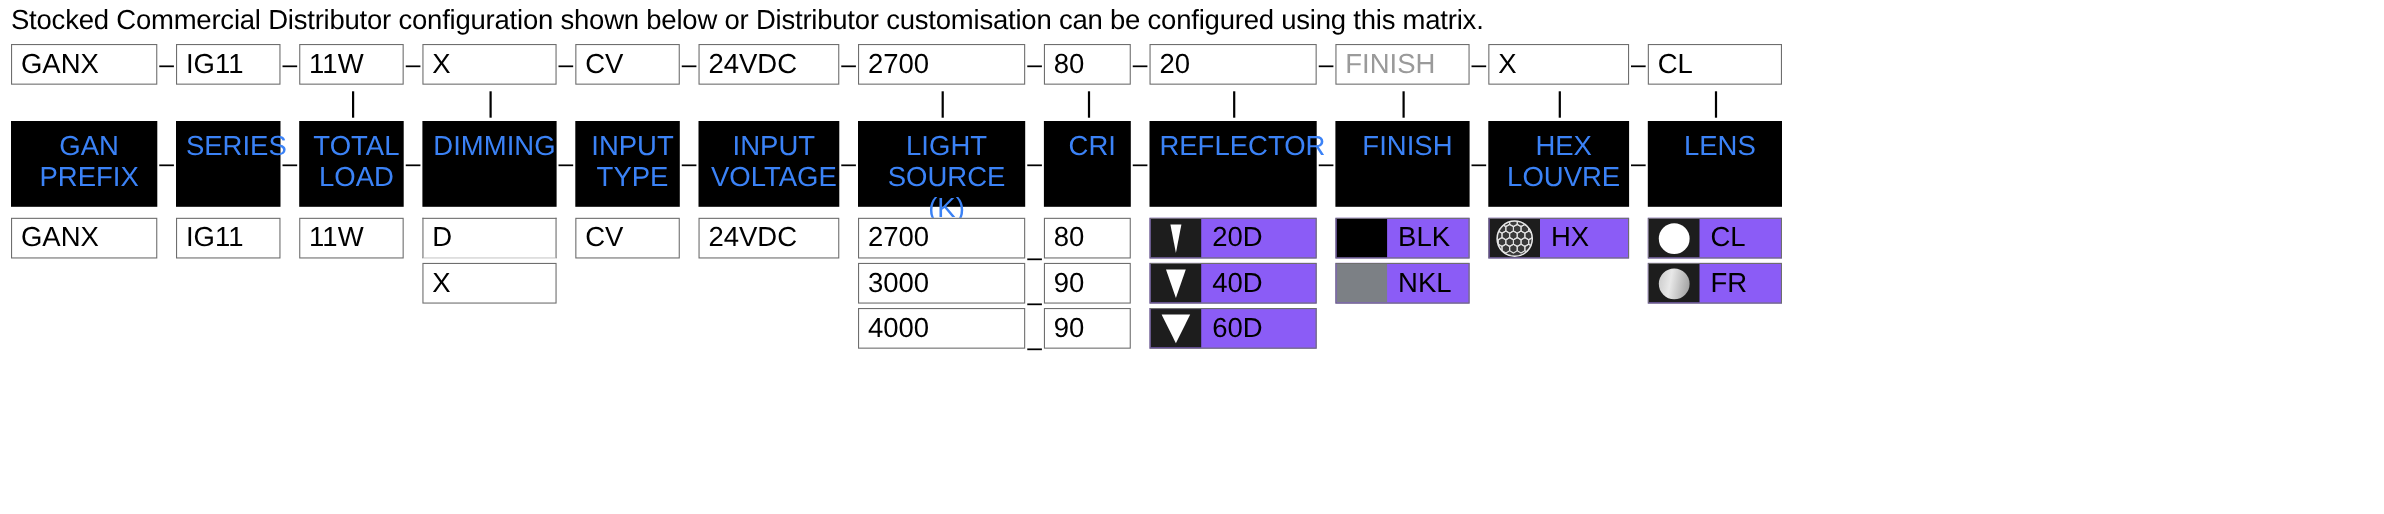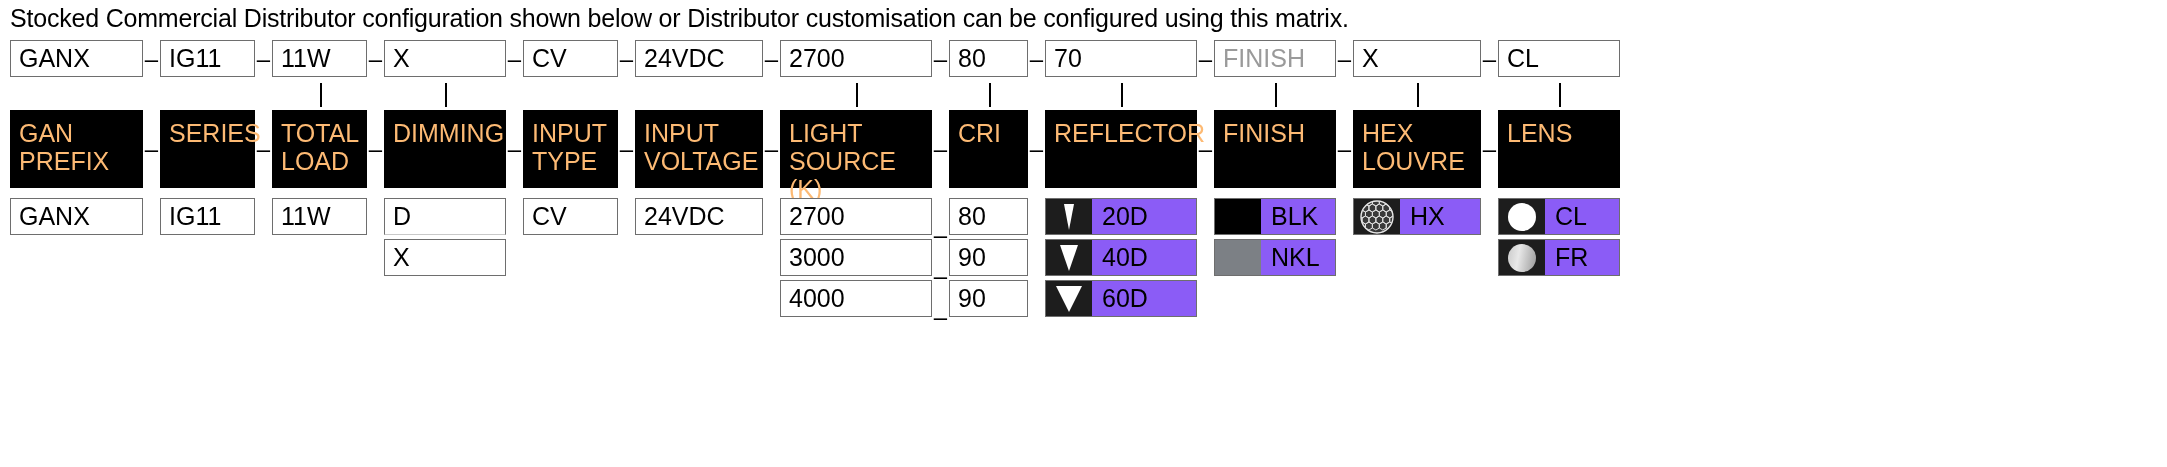--- a/index.html
+++ b/index.html
@@ -71,26 +71,27 @@
     position: absolute;
     width: 2px;
     background: #000;
     top: 6px;
     height: 24px;
   }
 
   
   .hdrbox {
     background: #000;
-    color: #fdba74;
+    color: #3b82f6;
     height: 78px;
     font-size: 25px;
     line-height: 28px;
     padding: 9px 0 0 9px;
     white-space: pre-line;
+    text-align: center;
   }
 
   
   .optbox {
     height: 37px;
     border: 1.5px solid #6e6e6e;
     background: #fff;
     display: flex;
     align-items: center;
     padding-left: 8px;
@@ -295,21 +296,21 @@
           <span>90</span>
         </div>
       </div>
       <div class="dashcol">
         <div class="sep" style="margin-top: 7px;">–</div>
         <div style="height: 33px;"></div>
         <div class="sep" style="margin-top: 33px;">–</div>
         <div style="height: 45px;"></div>
       </div>
       <div class="col" style="width: 152px; flex: 0 0 152px;">
-        <div class="cfgbox">70</div>
+        <div class="cfgbox">20</div>
         <div class="connector-row">
           <div class="conn" style="left: 76px;"></div>
         </div>
         <div class="hdrbox">REFLECTOR</div>
         <div class="swbox first">
           <div class="sw icon-dark">
             <div class="cone cone-20"></div>
           </div>
           <div class="swlabel">20D</div>
         </div>

